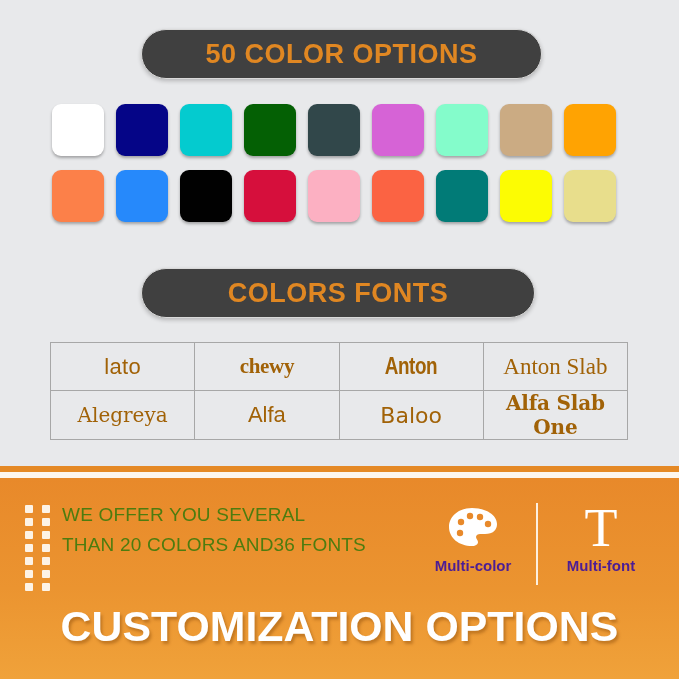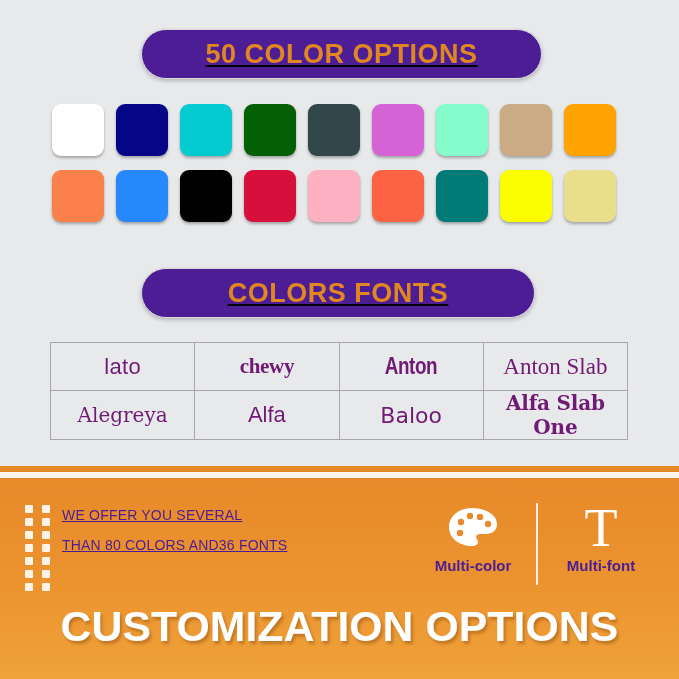--- a/index.html
+++ b/index.html
@@ -6,29 +6,28 @@
   body{
     width:679px;height:679px;
     background:#e8e9eb;
     font-family:"Liberation Sans", sans-serif;
     overflow:hidden;
     position:relative;
   }
 
   
   .pill{
-    background:#4c1d95;
+    background:#404040;
     border-radius:40px;
     height:48px;
     display:flex;
     align-items:center;
     justify-content:center;
     box-shadow:0 2px 4px rgba(0,0,0,.22);
     border:1px solid #d9d9d9;
-    text-decoration:underline;
   }
   .pill-text{
     color:#e08722;
     font-weight:bold;
     font-size:27px;
     letter-spacing:.5px;
     white-space:nowrap;
     font-family:"Liberation Sans", sans-serif;
   }
 
@@ -61,21 +60,21 @@
     left:50px;top:342px;
     width:578px;
     border-collapse:collapse;
     table-layout:fixed;
   }
   .font-table td{
     border:1px solid #a7a7a7;
     height:47px;
     text-align:center;
     vertical-align:middle;
-    color:#701a75;
+    color:#a16207;
     font-size:21px;
     padding:0 4px;
   }
   .f-lato{font-family:"Liberation Sans", sans-serif;font-weight:normal;font-size:22px;letter-spacing:.3px;}
   .f-chewy{font-family:Liberation Serif, serif;font-weight:bold;font-size:21px;letter-spacing:-.3px;}
   .f-anton{font-family:"Liberation Sans Narrow","Liberation Sans", sans-serif;font-weight:bold;font-size:23px;letter-spacing:-.5px;transform:scaleX(.82);display:inline-block;}
   .f-robotoslab{font-family:"Liberation Serif", serif;font-size:23px;}
   .f-alegreya{font-family:"DejaVu Serif", serif;font-size:20px;}
   .f-arial{font-family:"Liberation Sans", sans-serif;font-size:22px;}
   .f-baloo{font-family:"DejaVu Sans", sans-serif;font-size:22px;}
@@ -101,26 +100,25 @@
     display:grid;
     grid-template-columns:repeat(2, 8px);
     grid-auto-rows:8px;
     gap:5px 9px;
   }
   .dot{width:8px;height:8px;background:#fdf3e6;border-radius:1px;}
 
   .banner-lines{
     position:absolute;left:62px;top:500px;
     width:330px;
-    color:#4c1d95;
-    font-size:14px;
+    color:#4d7c0f;
+    font-size:19px;
     line-height:30px;
     letter-spacing:.2px;
     font-family:"Liberation Sans", sans-serif;
-    text-decoration:underline;
   }
   .banner-line{white-space:nowrap;}
 
   .features{
     position:absolute;left:418px;top:503px;
     display:flex;
     align-items:stretch;
     height:82px;
   }
   .feature{
@@ -227,21 +225,21 @@
     <span class="dot"></span>
     <span class="dot"></span>
     <span class="dot"></span>
     <span class="dot"></span>
     <span class="dot"></span>
     <span class="dot"></span>
   </div>
 
 <div class="banner-lines">
   <div class="banner-line">WE OFFER YOU SEVERAL</div>
-  <div class="banner-line">THAN 80 COLORS AND36 FONTS</div>
+  <div class="banner-line">THAN 20 COLORS AND36 FONTS</div>
 </div>
 
 <div class="features">
   <div class="feature">
     <div class="feature-icon">
       <svg width="54" height="44" viewBox="0 0 54 44" aria-hidden="true">
         <path d="M26 2C13 2 3 10 3 21c0 11 10 19 23 19 4 0 6-2 6-4 0-2-2-3-2-5 0-2 2-3 4-3h5c8 0 12-4 12-10C51 9 40 2 26 2z" fill="#ffffff"></path>
         <circle cx="15" cy="16" r="3.2" fill="#e8892a"></circle>
         <circle cx="24" cy="10" r="3.2" fill="#e8892a"></circle>
         <circle cx="34" cy="11" r="3.2" fill="#e8892a"></circle>

